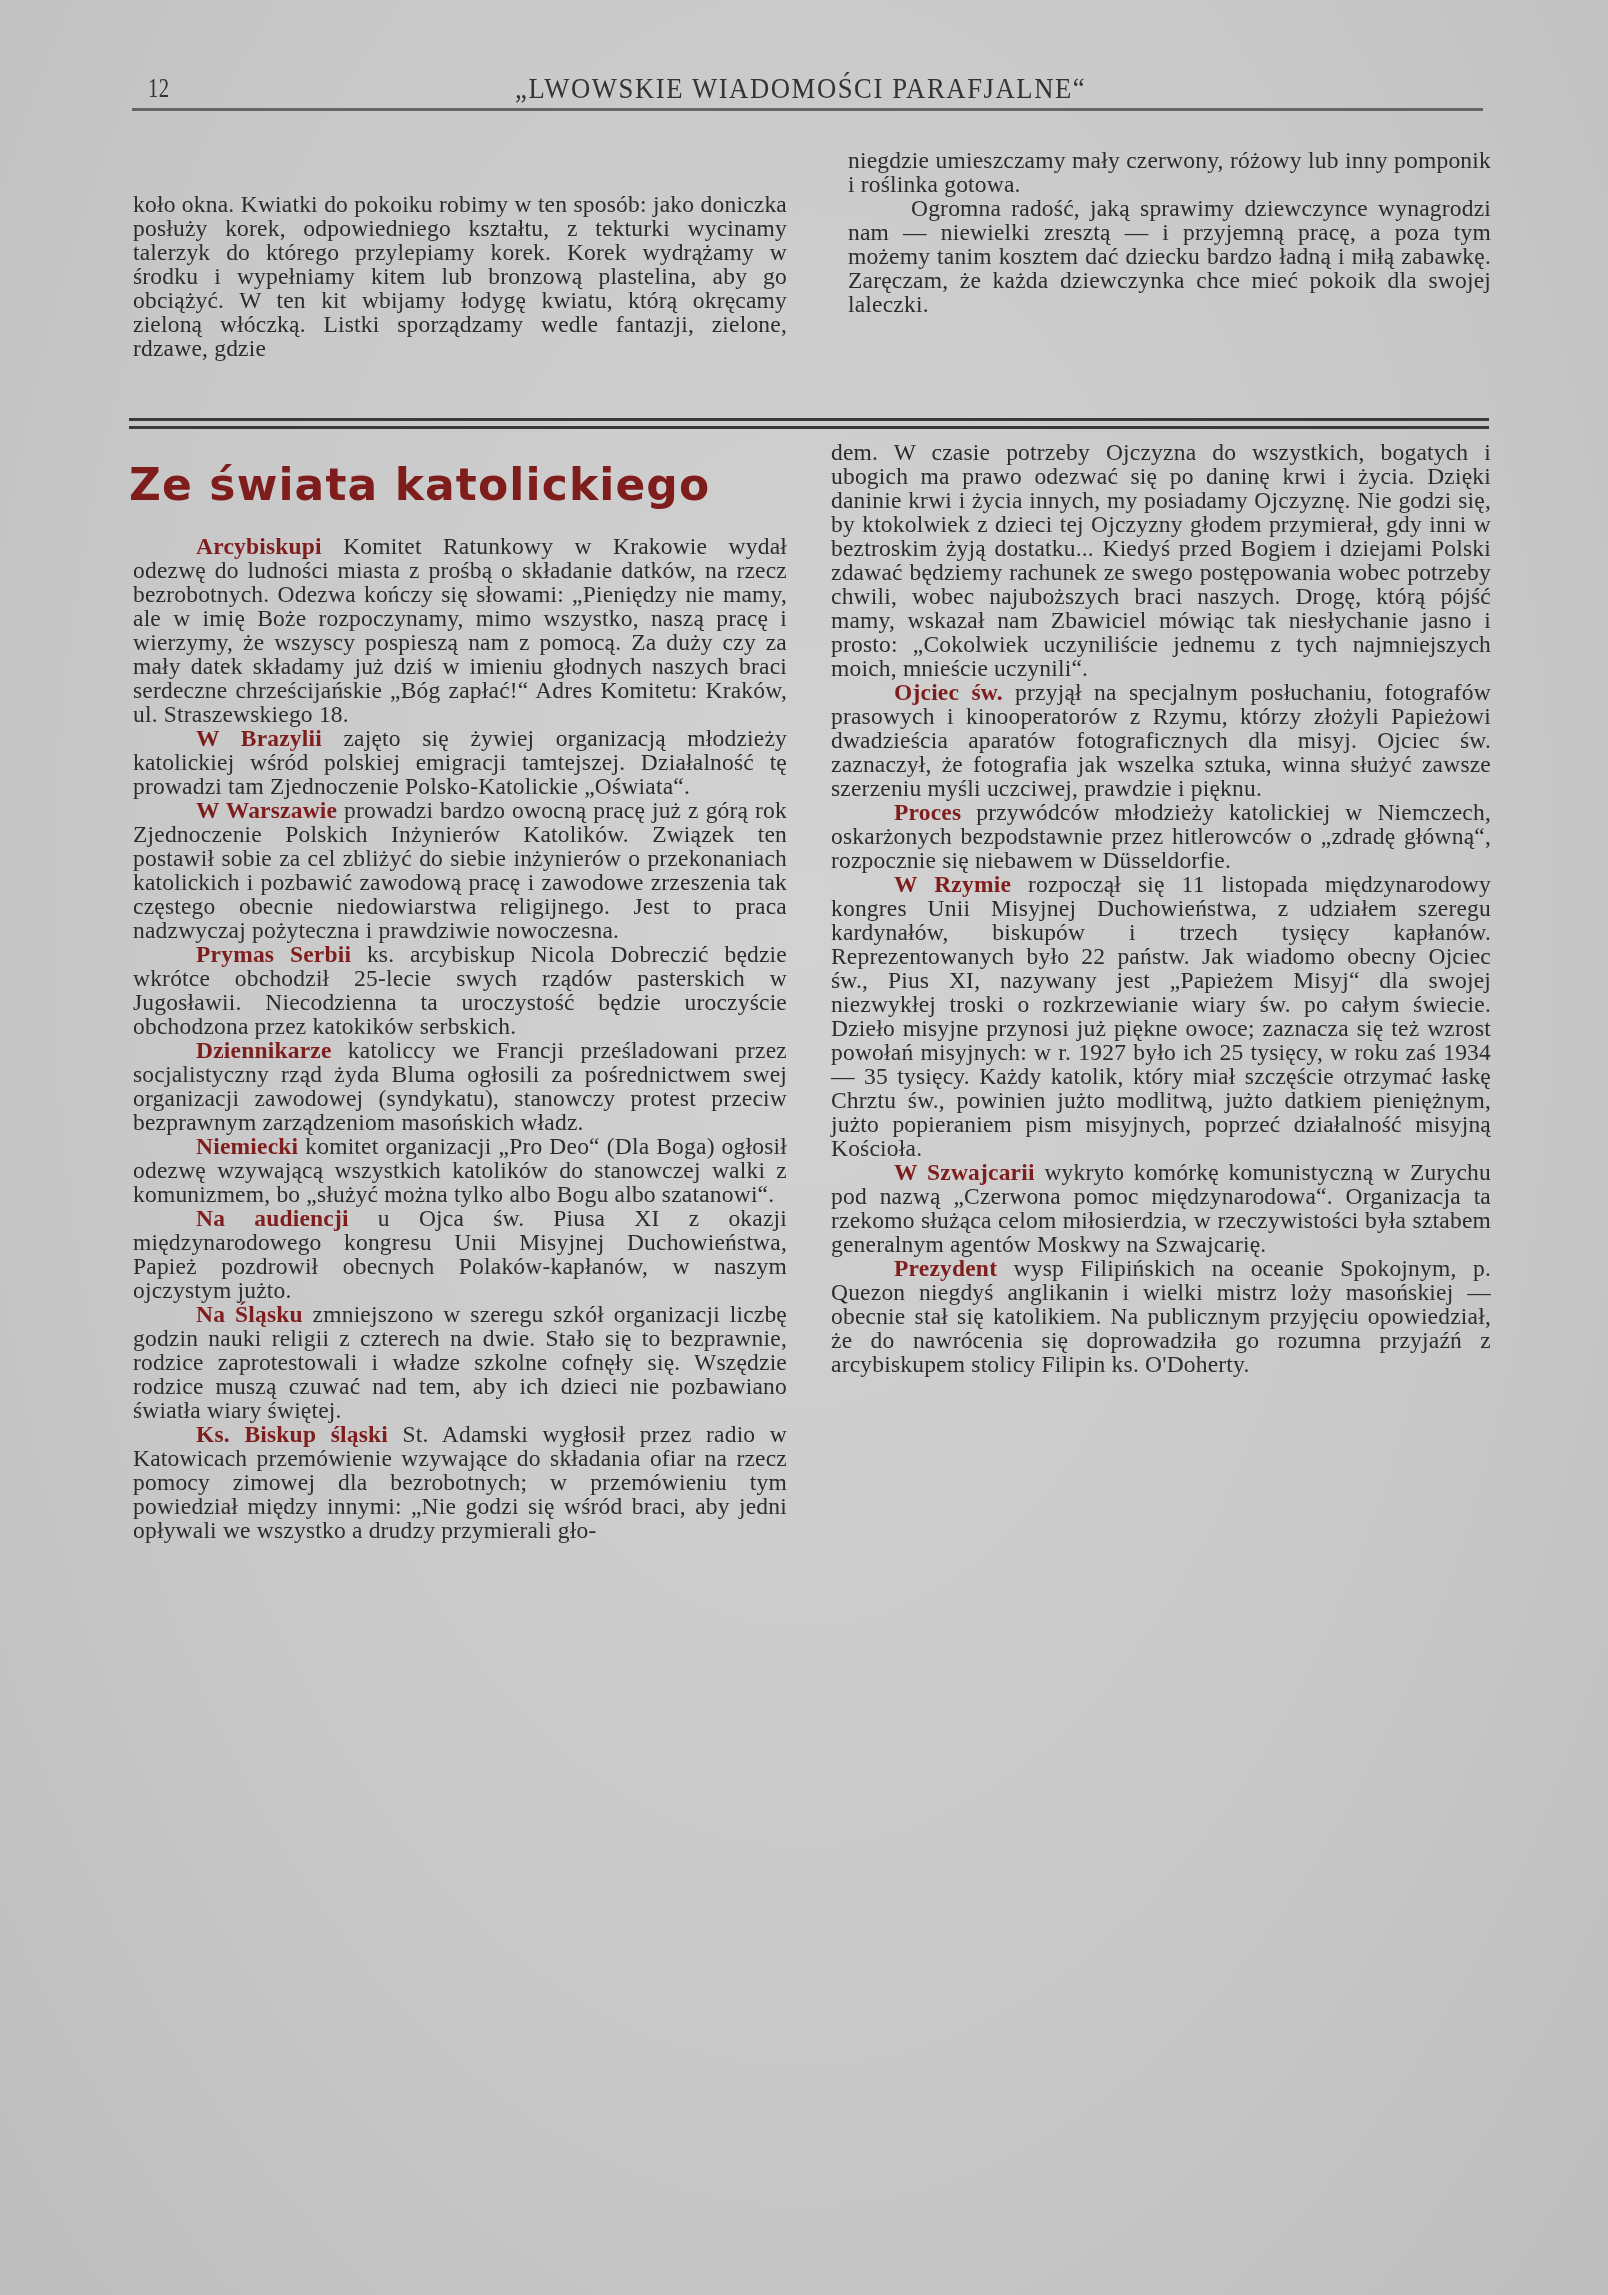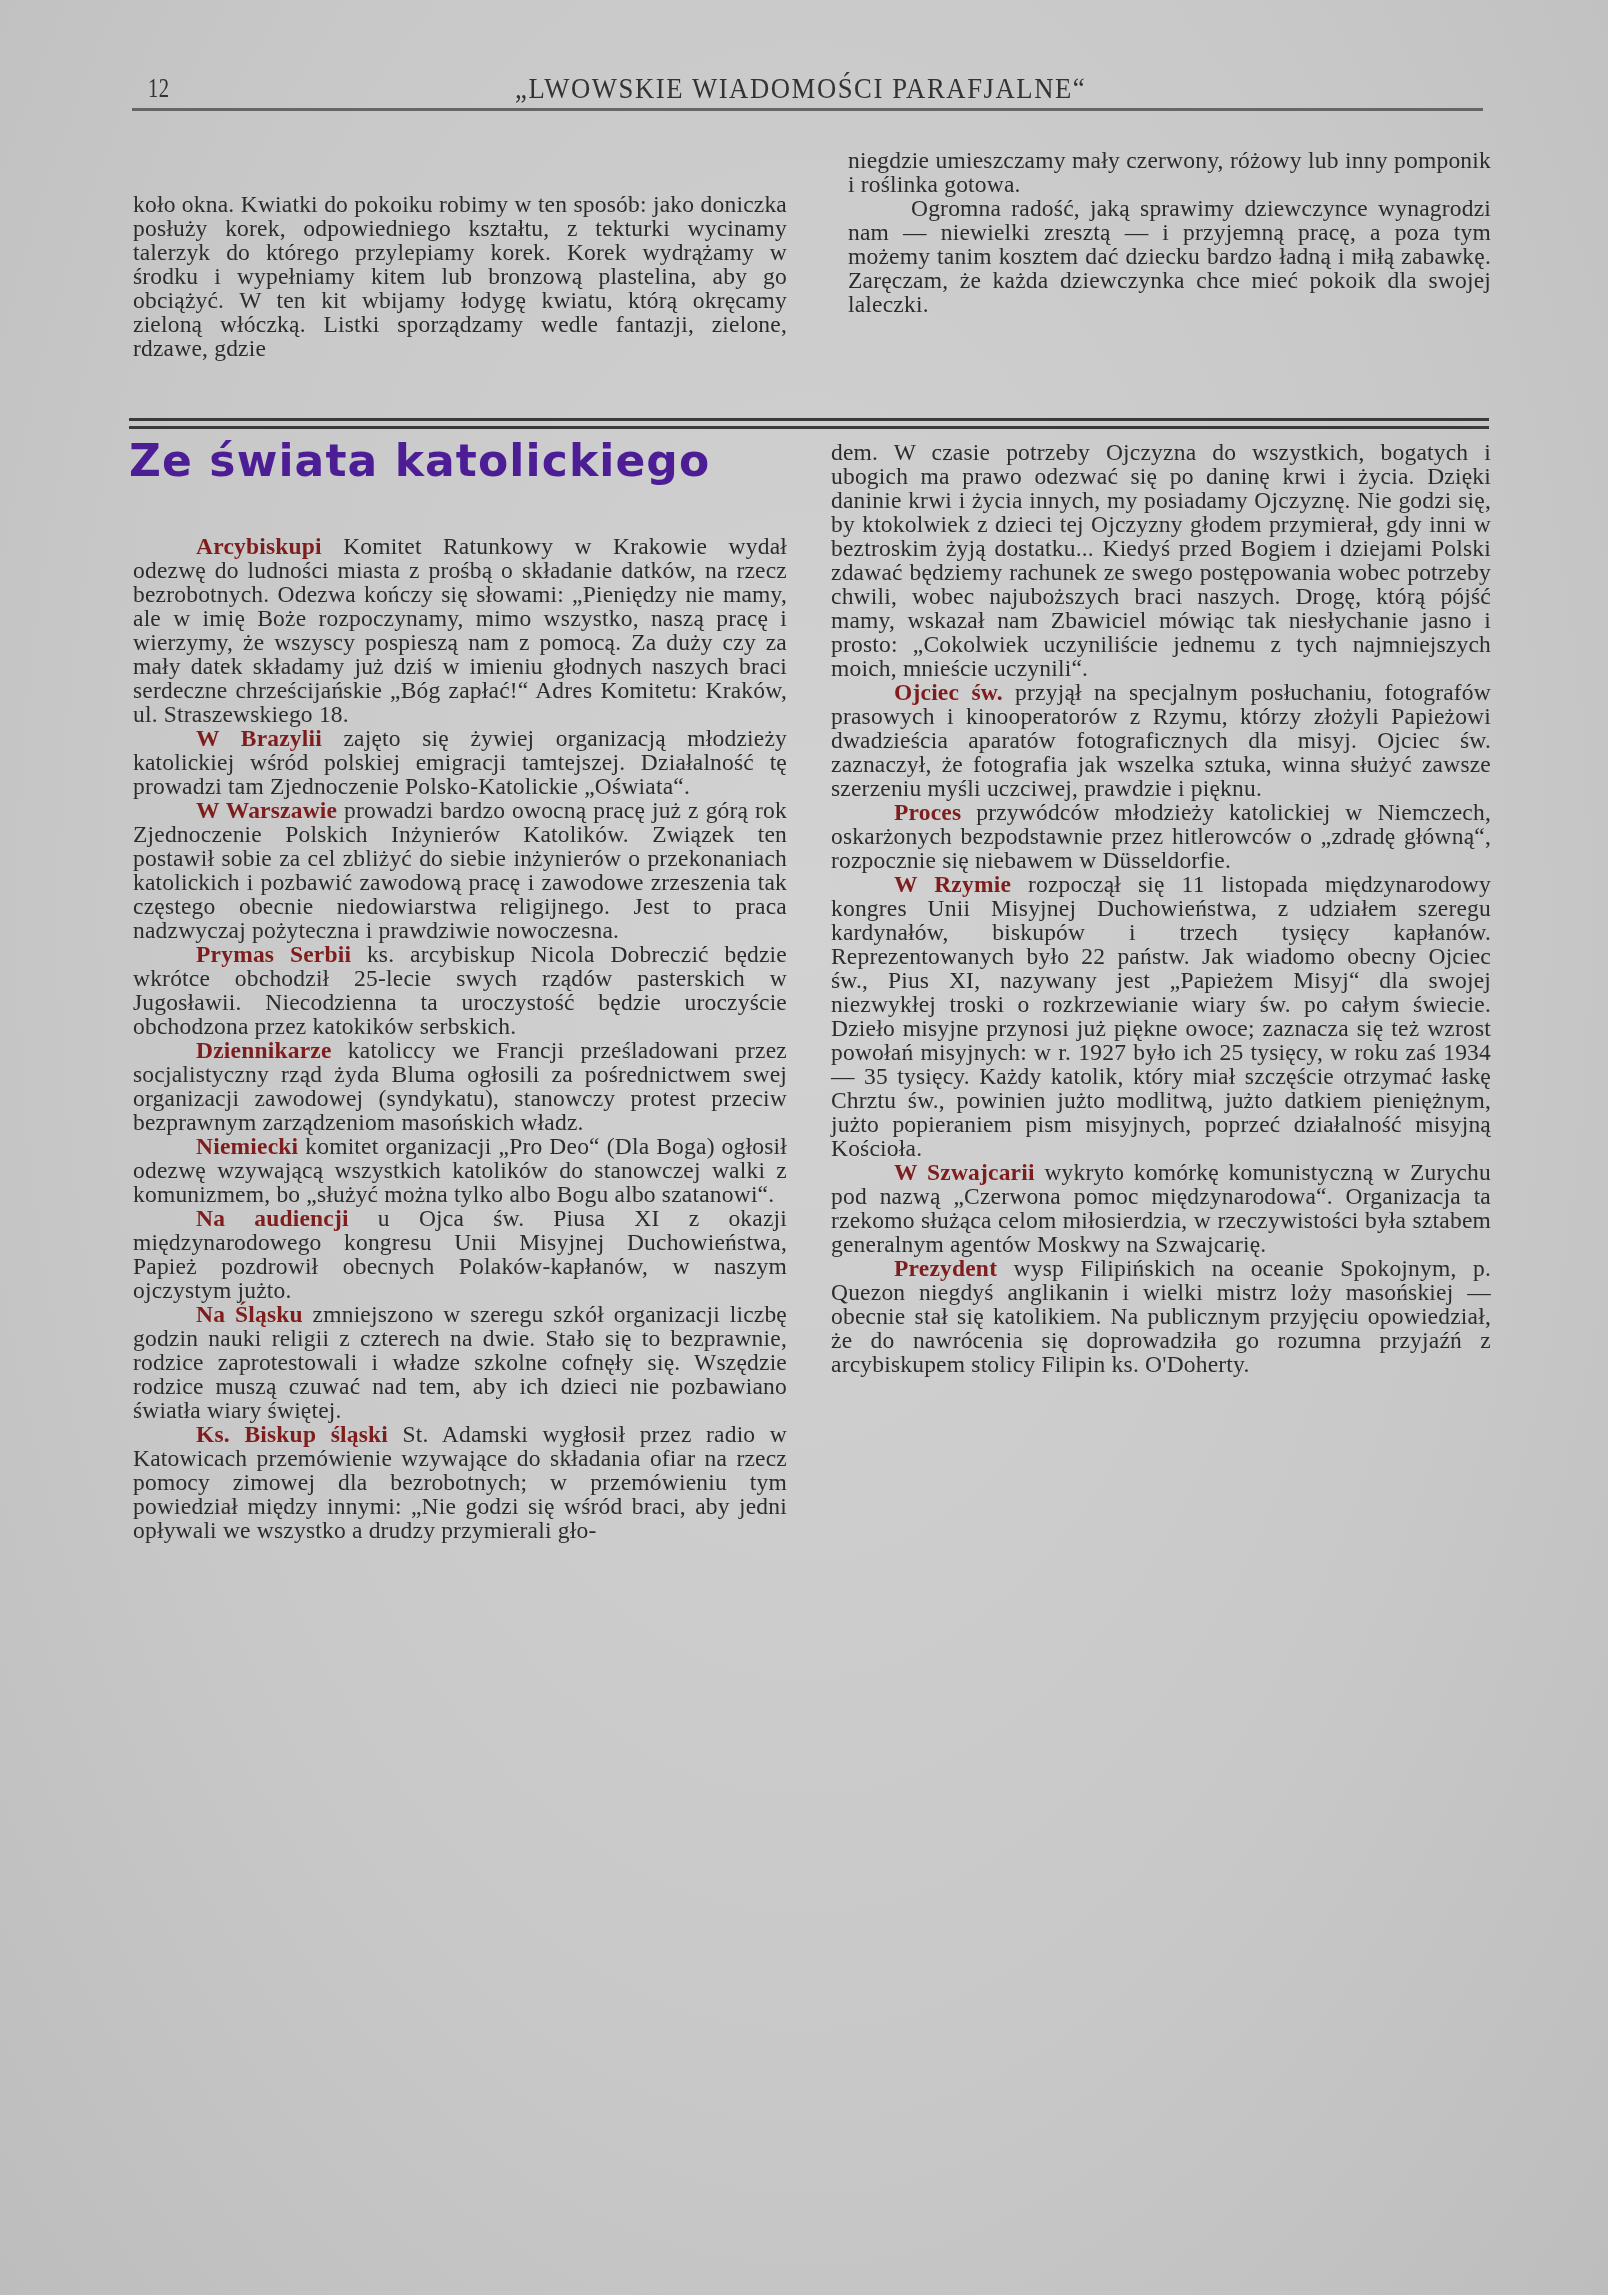--- a/index.html
+++ b/index.html
@@ -46,23 +46,23 @@
   .col-top-right { left: 848px; top: 148px; width: 643px; height: 241px; }
   .double-rule {
     position: absolute; left: 129px; top: 418px; width: 1360px; height: 12.6px;
   }
   .double-rule .r1, .double-rule .r2 {
     position: absolute; left: 0; width: 100%; height: 3.4px; background: #3a3a3a;
   }
   .double-rule .r1 { top: 0; }
   .double-rule .r2 { top: 7.5px; }
   .section-title {
-    position: absolute; left: 129px; top: 435px;
+    position: absolute; left: 129px; top: 459px;
     font-family: "DejaVu Sans", sans-serif; font-weight: bold;
-    font-size: 44px; color: #4c1d95; letter-spacing: 1.1px;
+    font-size: 44px; color: #7f1d1d; letter-spacing: 1.1px;
     white-space: nowrap;
   }
   .col-main-left { left: 133px; top: 534px; width: 654px; height: 1607px; }
   .col-main-right { left: 831px; top: 440px; width: 660px; height: 1664px; }
   .col-main-left p, .col-main-right p { margin-bottom: 0; }
 </style>
 </head>
 <body>
 
 <div class="page-header">

